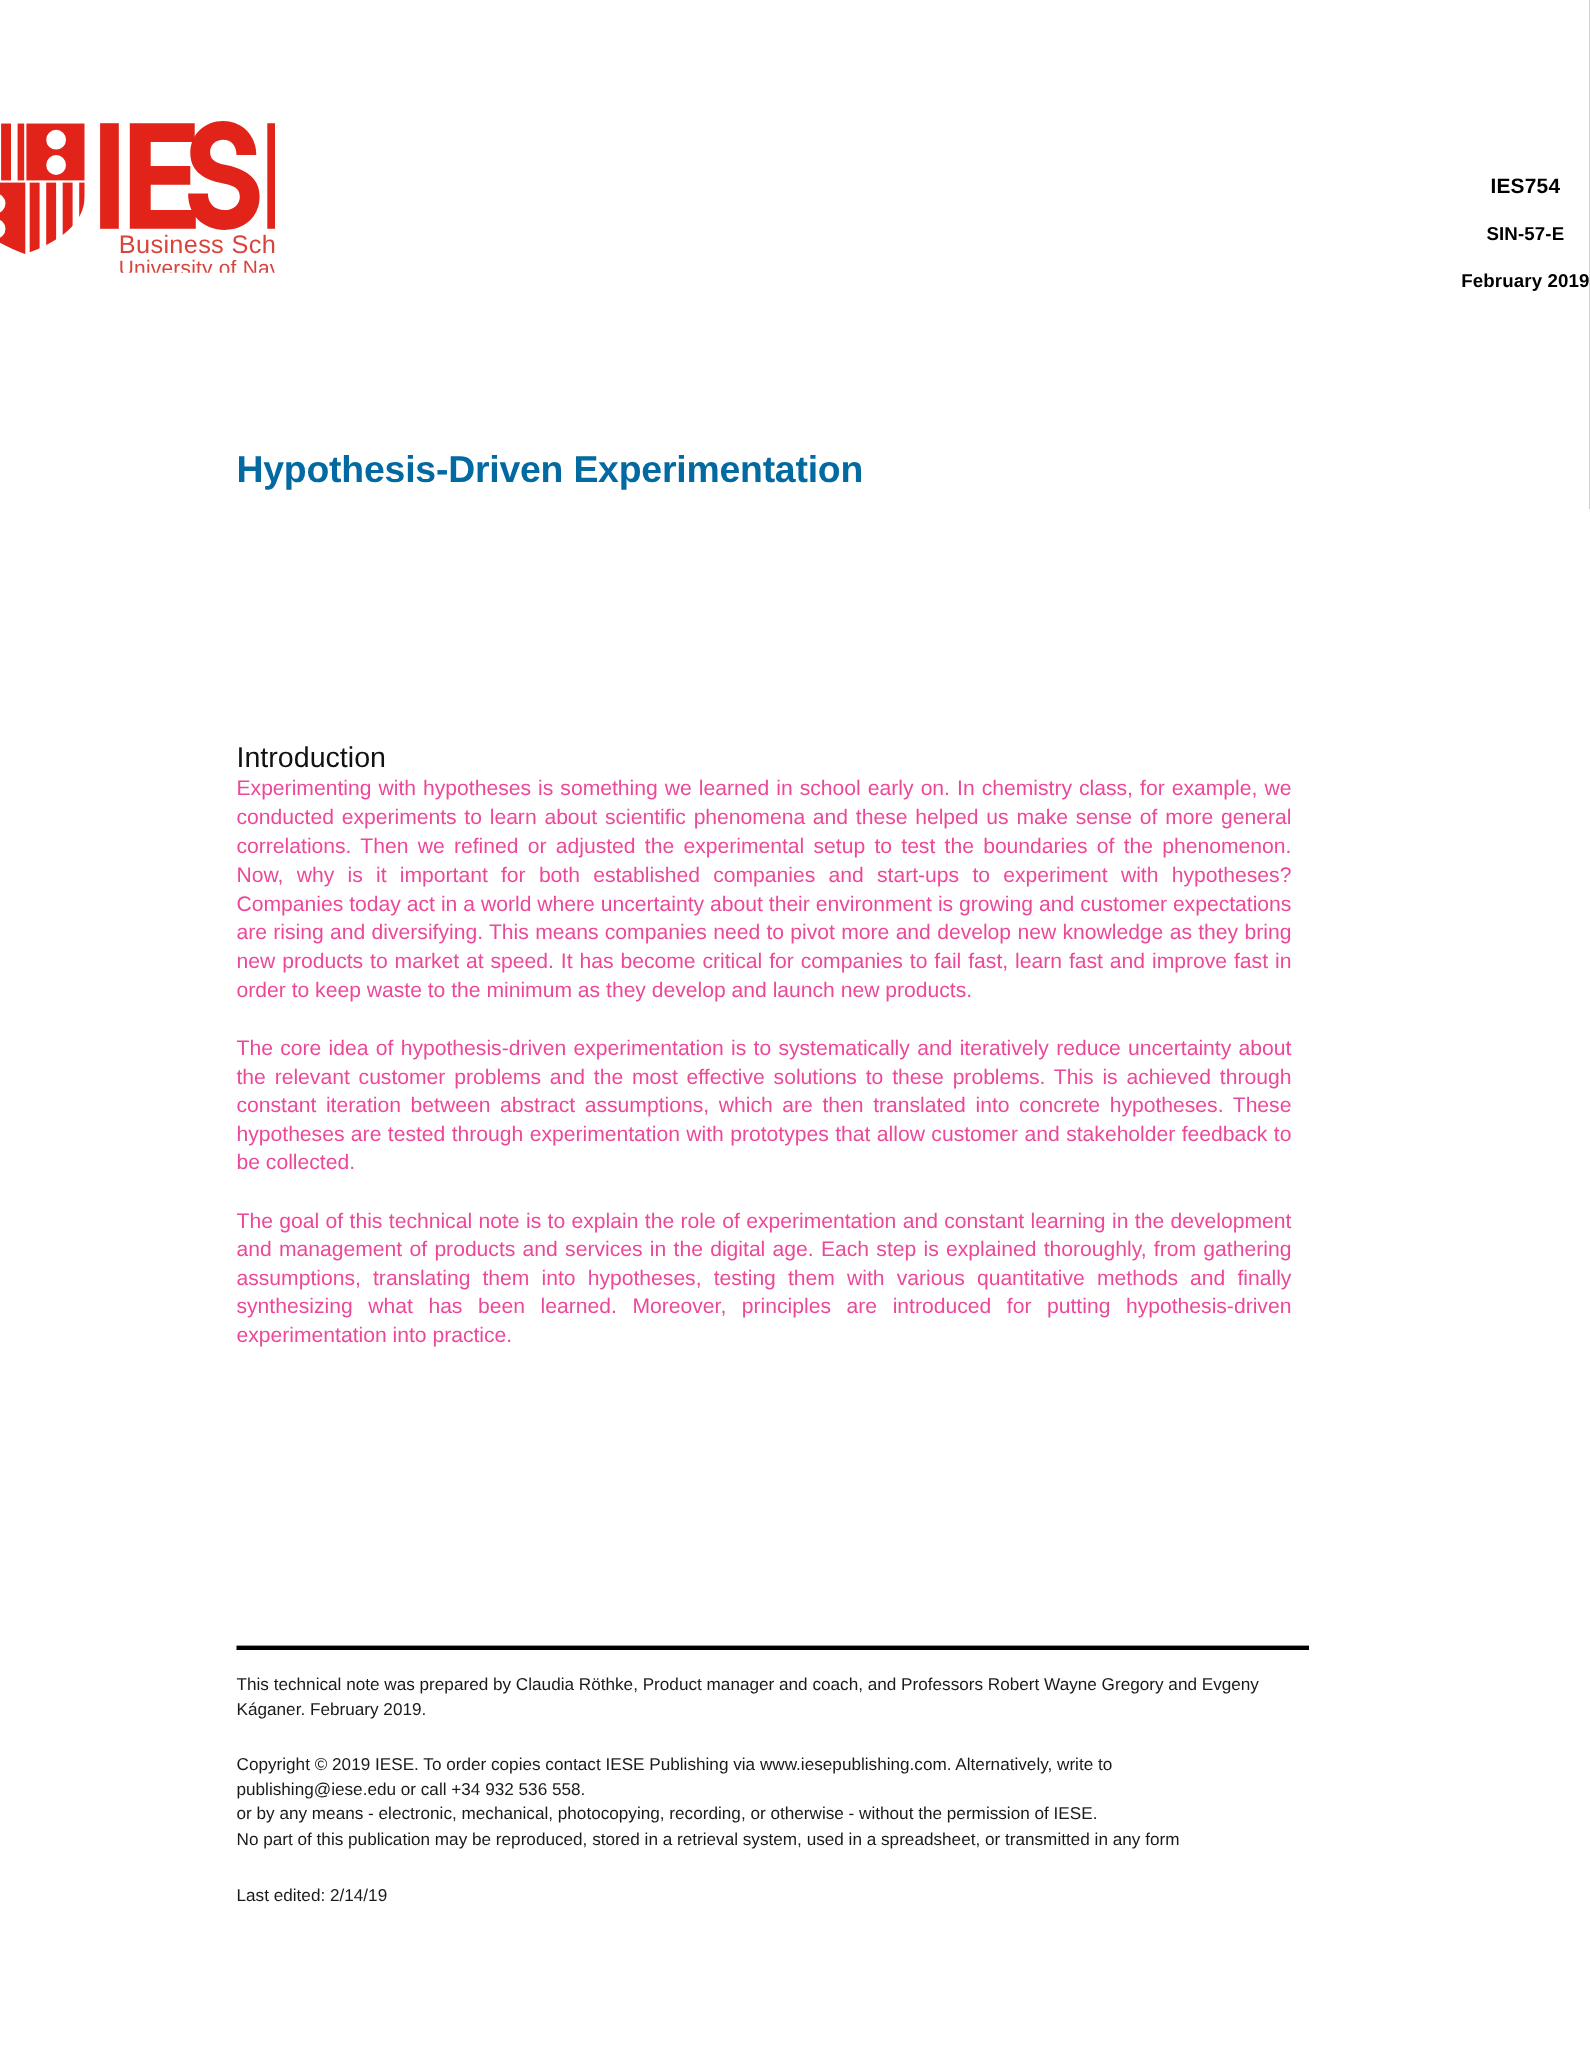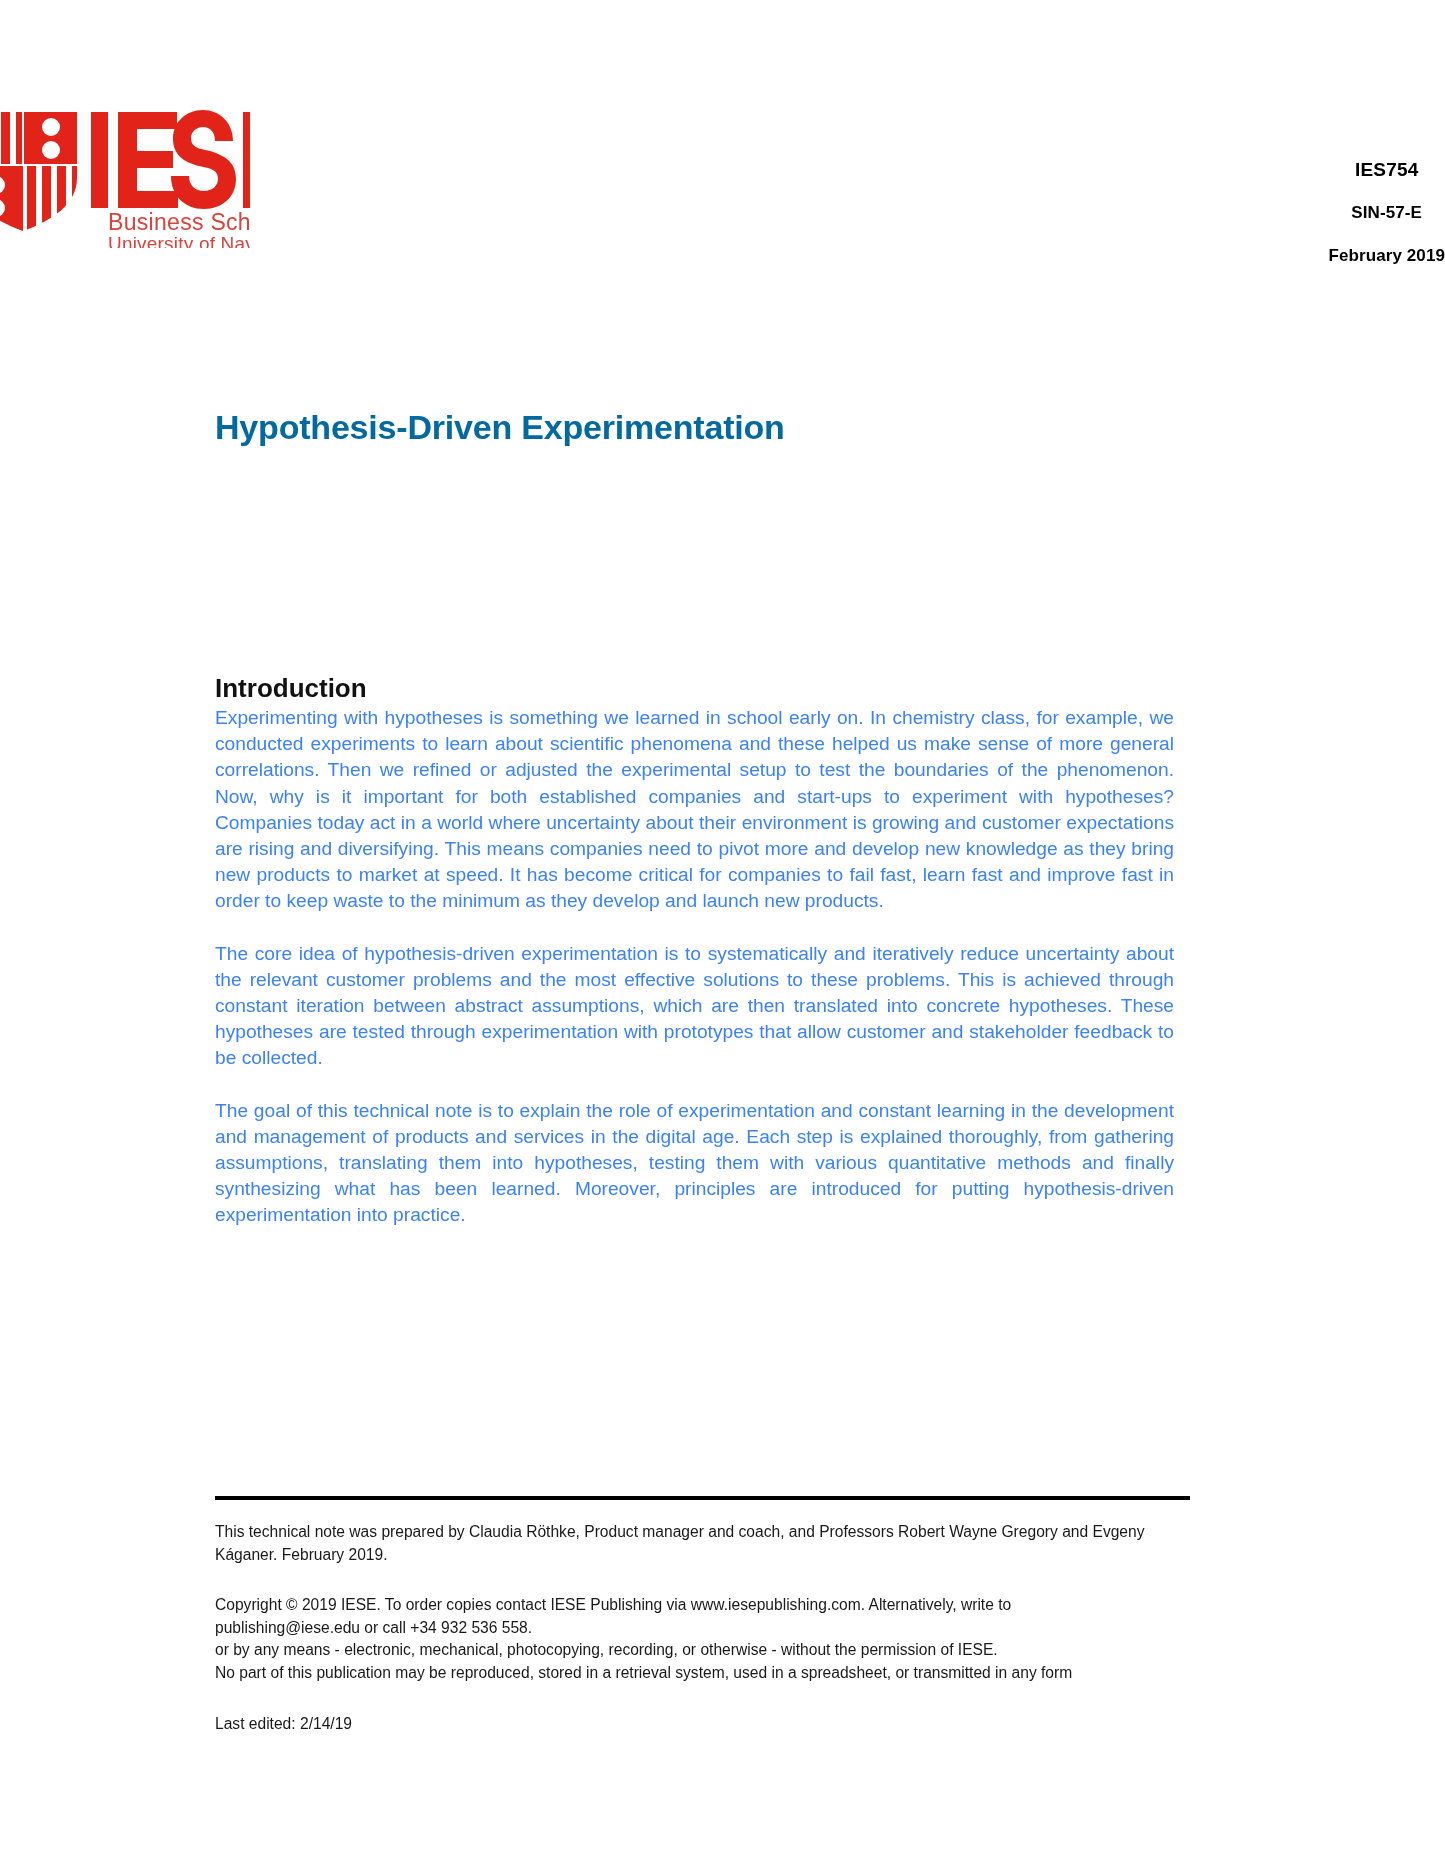--- a/index.html
+++ b/index.html
@@ -77,35 +77,35 @@
     line-height: 1.52;
   }
   .authors div { white-space: nowrap; }
 
   
   .section-heading {
     position: absolute;
     left: 215px;
     top: 651px;
     font-size: 26px;
-    font-weight: bold;
+    font-weight: normal;
     color: #111;
   }
 
   .body-block {
     position: absolute;
     left: 215px;
     top: 705px;
     width: 975px;
   }
   .body-block p {
     margin: 0 16px 26px 0;
     font-size: 19.2px;
     line-height: 1.365;
-    color: #3b82f6;
+    color: #ec4899;
     text-align: justify;
     text-justify: inter-word;
     hyphens: none;
   }
 
   
   .rule {
     position: absolute;
     left: 215px;
     top: 1496px;

